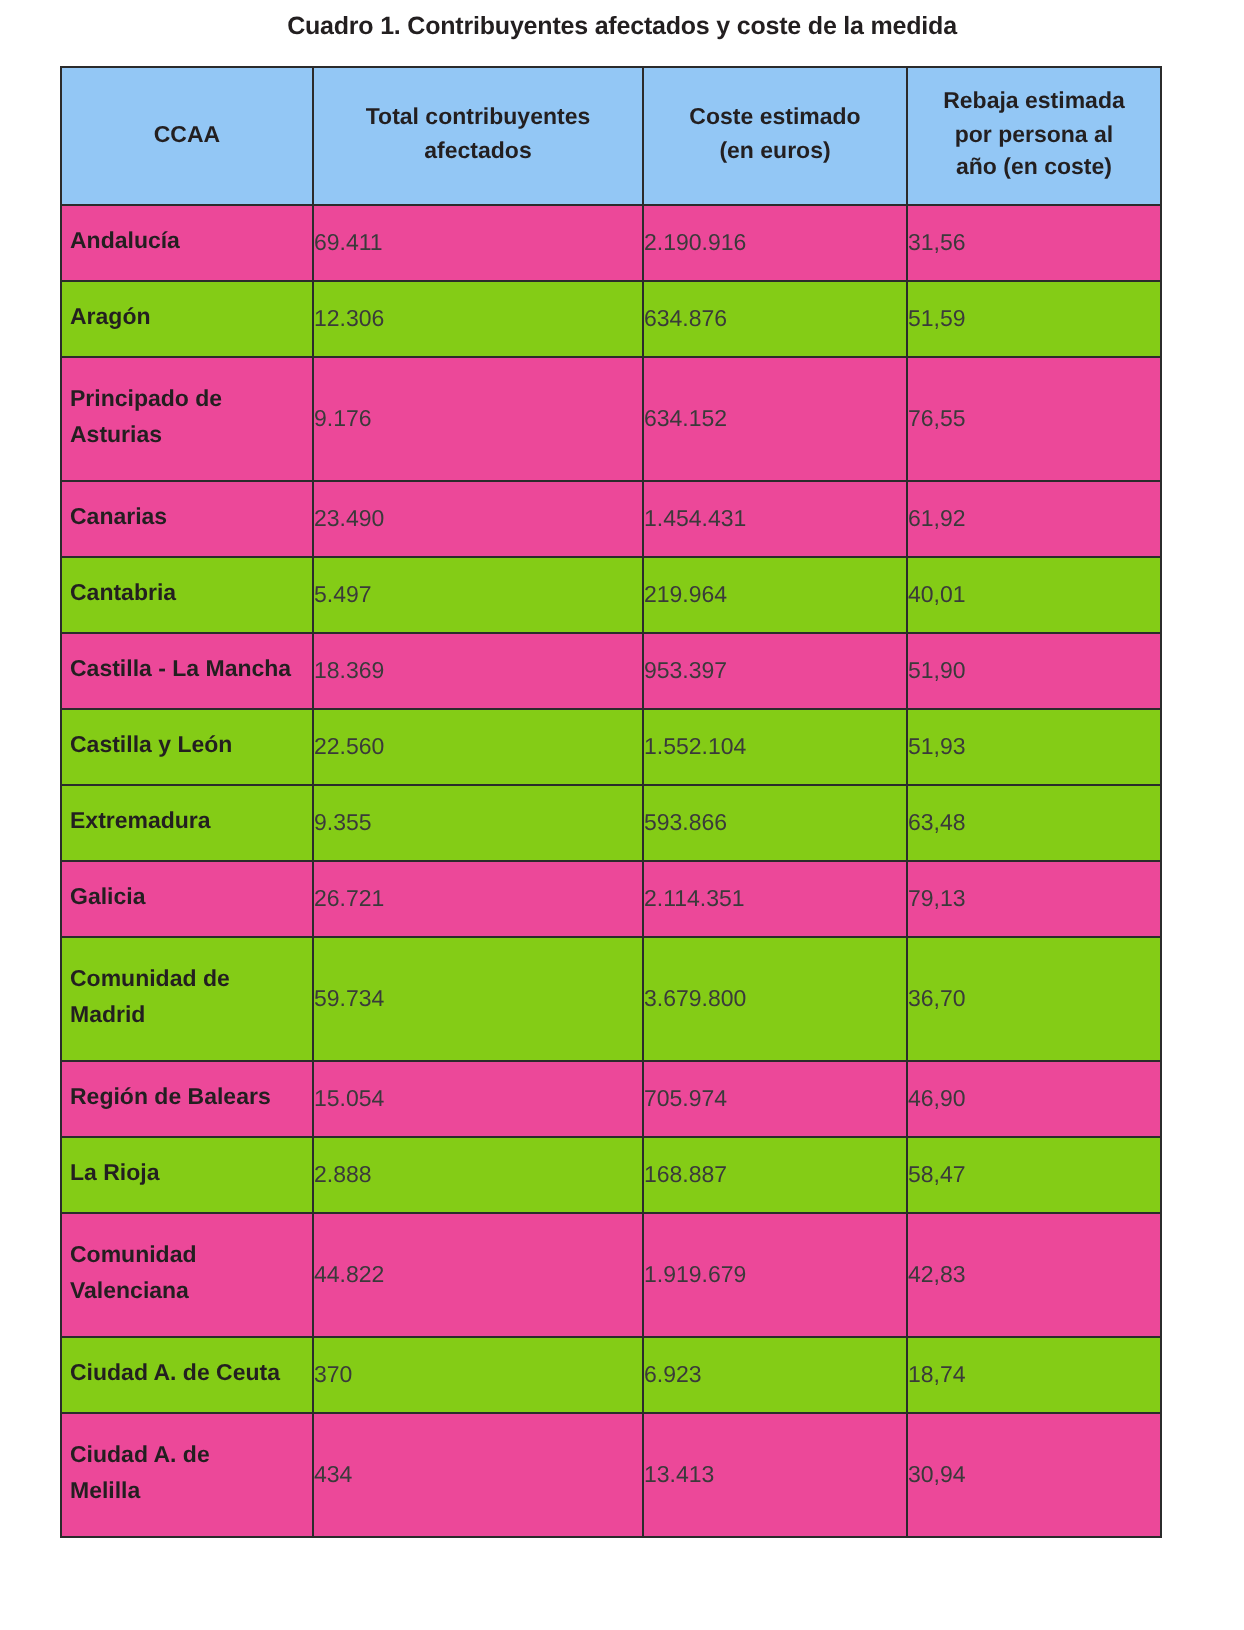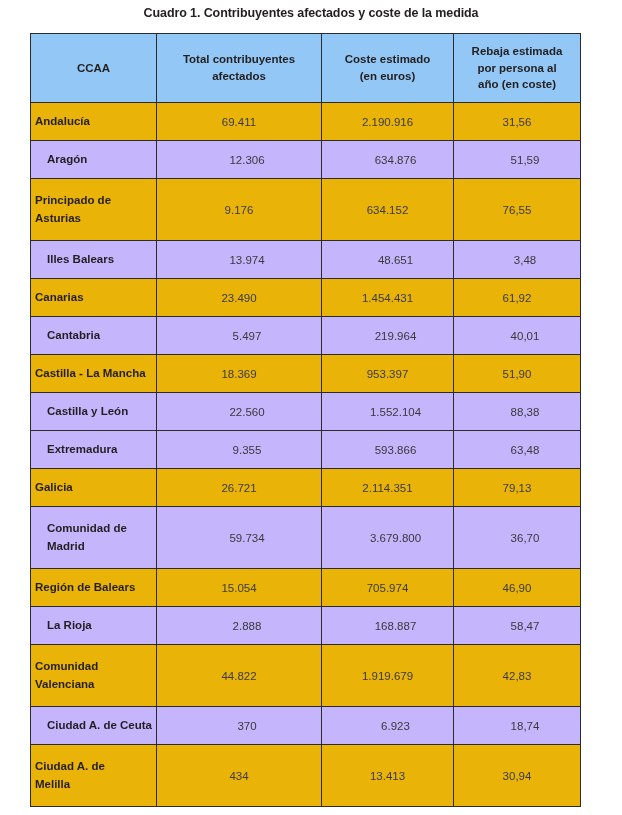--- a/index.html
+++ b/index.html
@@ -64,26 +64,25 @@
     color: #3a3a3a;
   }
   tbody td.name {
     font-weight: bold;
     color: #231f20;
     text-align: left;
     padding-left: 4px;
     line-height: 1.5;
   }
   tbody td.num {
-    text-align: center;
   }
   tbody tr.r1 td { height: 37px; }
   tbody tr.r2 td { height: 61px; }
-  tbody tr.odd  td { background: #eab308; }
-  tbody tr.even td { background: #c4b5fd; padding-left: 16px; }
+  tbody tr.odd  td { background: #ec4899; }
+  tbody tr.even td { background: #84cc16; }
 </style>
 </head>
 <body>
 
 <div class="page">
 
   <div class="title">Cuadro 1. Contribuyentes afectados y coste de la medida</div>
 
   <div class="table-wrap">
     <table class="data">
@@ -132,28 +131,20 @@
           </tr>
           <tr class="r2 odd">
             <td class="name">
               <div>Principado de</div>
               <div>Asturias</div>
             </td>
             <td class="num">9.176</td>
             <td class="num">634.152</td>
             <td class="num">76,55</td>
           </tr>
-          <tr class="r1 even">
-            <td class="name">
-              <div>Illes Balears</div>
-            </td>
-            <td class="num">13.974</td>
-            <td class="num">48.651</td>
-            <td class="num">3,48</td>
-          </tr>
           <tr class="r1 odd">
             <td class="name">
               <div>Canarias</div>
             </td>
             <td class="num">23.490</td>
             <td class="num">1.454.431</td>
             <td class="num">61,92</td>
           </tr>
           <tr class="r1 even">
             <td class="name">
@@ -170,21 +161,21 @@
             <td class="num">18.369</td>
             <td class="num">953.397</td>
             <td class="num">51,90</td>
           </tr>
           <tr class="r1 even">
             <td class="name">
               <div>Castilla y León</div>
             </td>
             <td class="num">22.560</td>
             <td class="num">1.552.104</td>
-            <td class="num">88,38</td>
+            <td class="num">51,93</td>
           </tr>
           <tr class="r1 even">
             <td class="name">
               <div>Extremadura</div>
             </td>
             <td class="num">9.355</td>
             <td class="num">593.866</td>
             <td class="num">63,48</td>
           </tr>
           <tr class="r1 odd">

